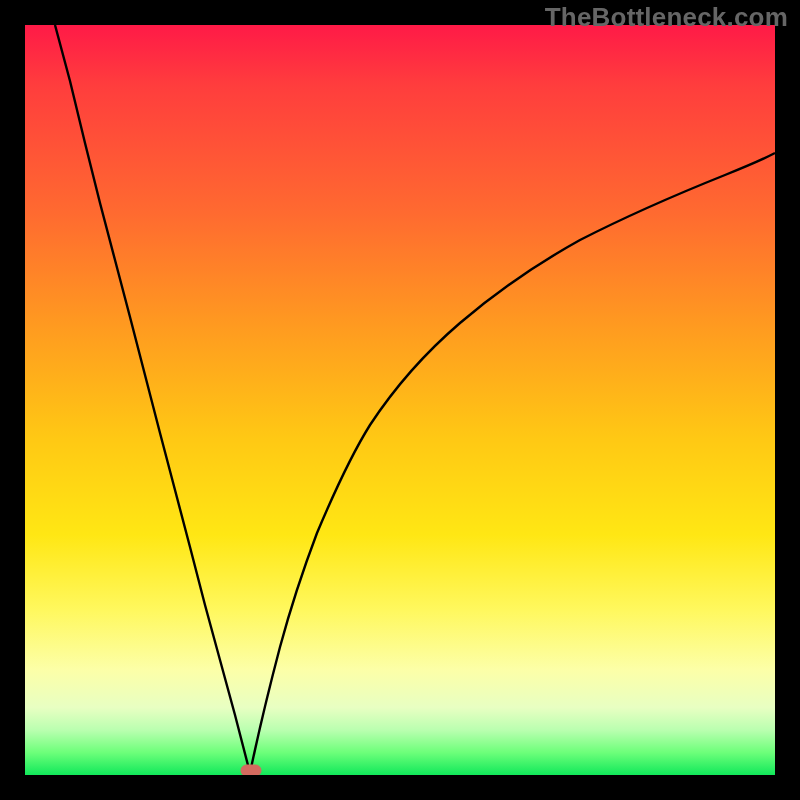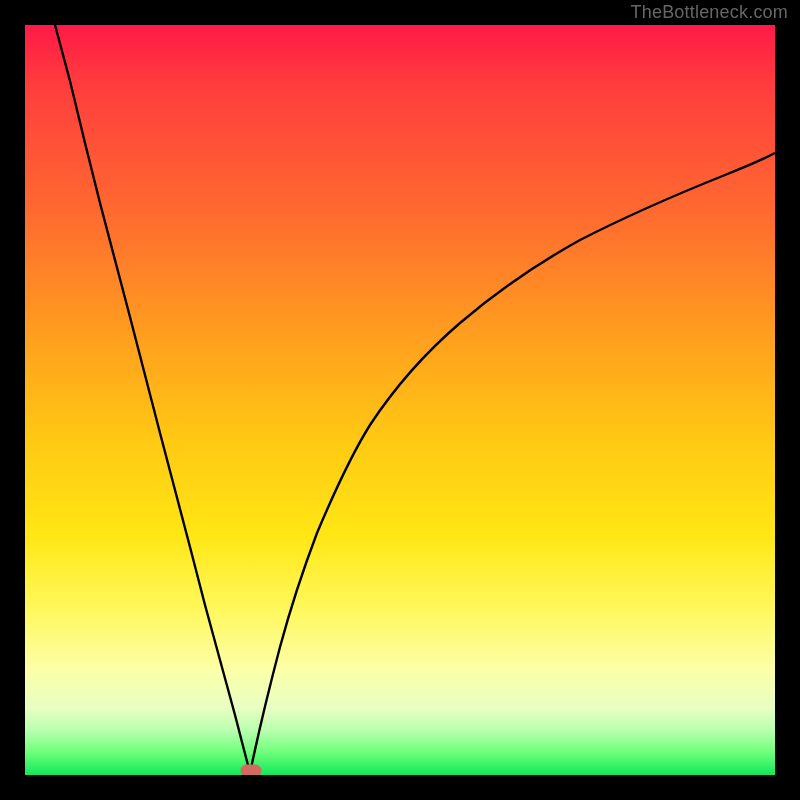--- a/index.html
+++ b/index.html
@@ -15,22 +15,22 @@
     position: relative;
     width: 800px;
     height: 800px;
     background: #000;
   }
   .watermark {
     position: absolute;
     top: 2px;
     right: 12px;
     color: #666;
-    font-size: 18px;
-    font-weight: 400;
+    font-size: 26px;
+    font-weight: 700;
     letter-spacing: 0.2px;
     z-index: 10;
   }
   .plot-area {
     position: absolute;
     left: 25px;
     top: 25px;
     width: 750px;
     height: 750px;
     overflow: hidden;

